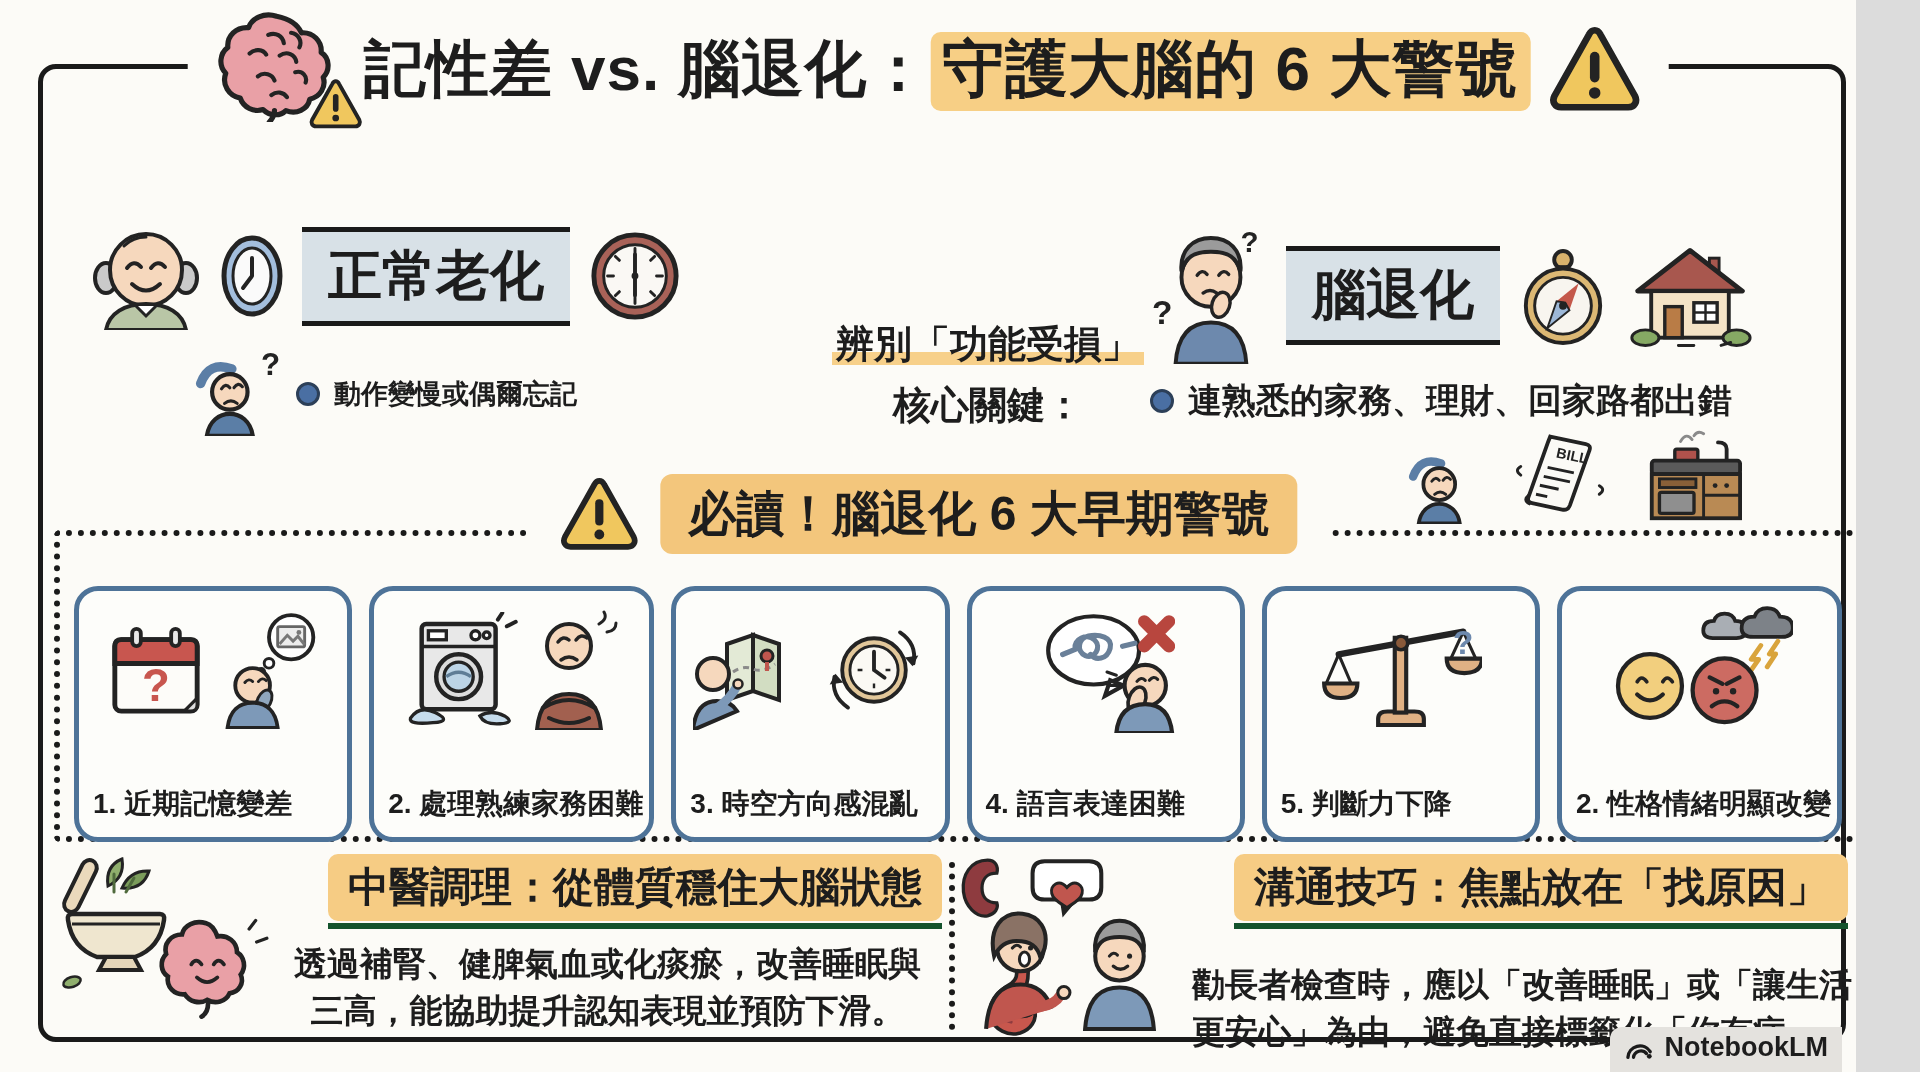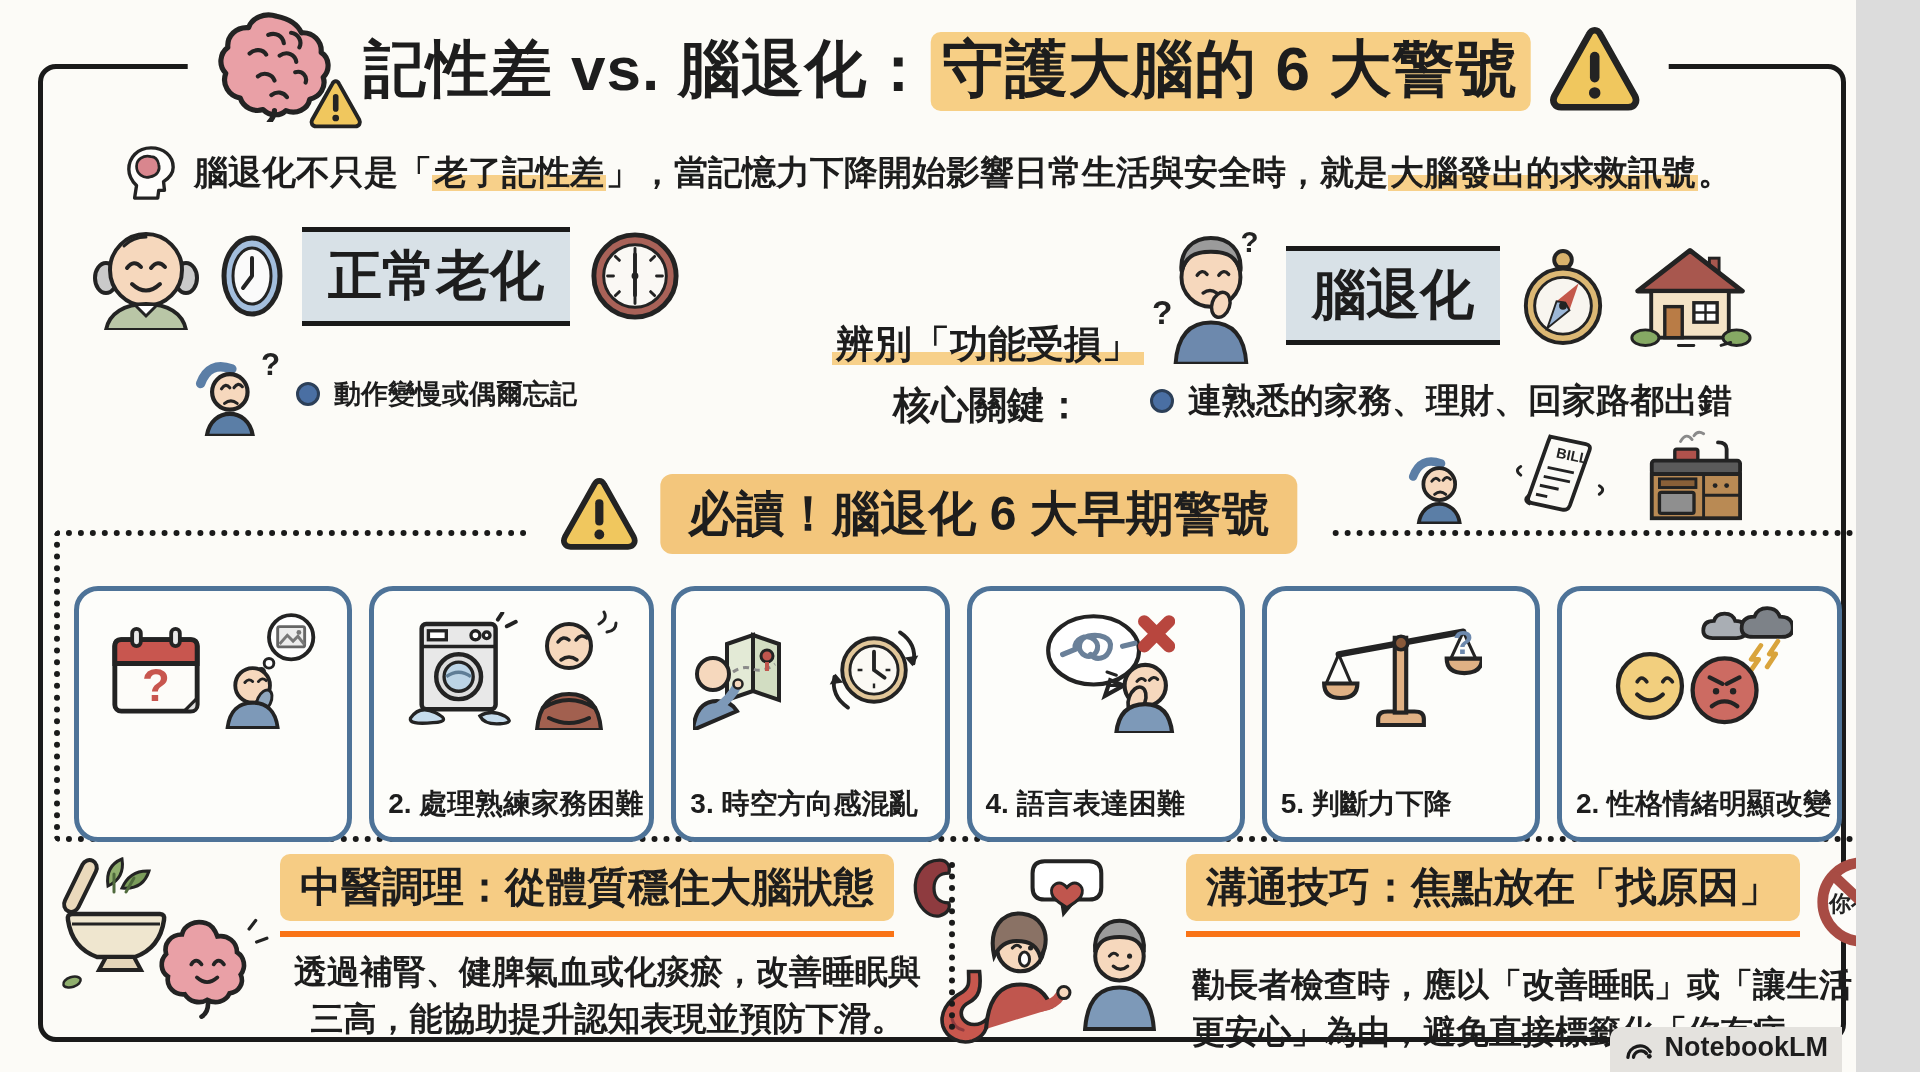--- a/index.html
+++ b/index.html
@@ -62,21 +62,21 @@
   
   .bottom-left{position:absolute;left:56px;top:852px;width:892px;display:flex;gap:8px;z-index:1;}
   .bottom-right{position:absolute;left:978px;top:852px;width:884px;display:flex;gap:10px;z-index:1;}
   .icon-col{position:relative;flex:none;}
   .bottom-left .icon-col{width:216px;height:186px;}
   .bottom-right .icon-col{width:198px;height:186px;}
   .mortar-pos{position:absolute;left:0;top:0;}
   .brain2-pos{position:absolute;left:92px;top:62px;}
   .content-col{flex:1;padding-top:2px;}
   .heading-row{display:flex;align-items:flex-start;gap:14px;}
-  .head-underline{border-bottom:6px solid #f97316;padding-bottom:10px;}
+  .head-underline{border-bottom:6px solid #14532d;padding-bottom:2px;margin-left:48px;}
   .sec2-head{font-size:41px;background:#f6cc84;padding:6px 20px;border-radius:10px;
              white-space:nowrap;display:inline-block;}
   .body-wrap{position:relative;margin-top:12px;text-align:center;}
   .body-text{font-size:33px;line-height:1.42;width:655px;}
   .organ-pos{position:absolute;right:-36px;bottom:-8px;}
   .vdivider{position:absolute;left:949px;top:862px;height:168px;border-left:6px dotted #1a1a1a;z-index:1;}
 
   
   .watermark{position:absolute;right:14px;bottom:0;display:flex;align-items:center;gap:9px;
              background:#e4e2de;border-radius:12px 0 0 0;padding:5px 14px 9px 14px;
@@ -107,29 +107,20 @@
     <h1><span>記性差 vs. 腦退化：</span><span class="hl">守護大腦的 6 大警號</span></h1>
     <span>
       <svg width="96" height="88" viewBox="0 0 100 92">
         <path d="M44 10c3-6 9-6 12 0l36 64c3 6 0 12-7 12H15c-7 0-10-6-7-12z" fill="#f0c75e" stroke="#232323" stroke-width="7" stroke-linejoin="round"></path>
         <rect x="45" y="28" width="10" height="32" rx="5" fill="#232323"></rect>
         <circle cx="50" cy="71" r="6" fill="#232323"></circle>
       </svg>
     </span>
   </div>
 
-  <div class="subtitle">
-    <span>
-      <svg width="54" height="58" viewBox="0 0 56 60">
-        <path d="M28 4C14 4 5 14 5 26c0 7 3 12 8 17l-2 13h24l1-8h6l-1-9c6-4 10-8 10-15C51 12 41 4 28 4z" fill="#fefdfb" stroke="#232323" stroke-width="3.5" stroke-linejoin="round"></path>
-        <path d="M28 13c-8-2-15 3-15 10 0 8 7 13 14 11 7-1 11-7 9-13-1-5-4-8-8-8z" fill="#d9868e" stroke="#232323" stroke-width="2.8"></path>
-      </svg>
-    </span>
-    <p style="margin:0"><span>腦退化不只是「</span><span class="hl-under">老了記性差</span><span>」，當記憶力下降開始影響日常生活與安全時，就是</span><span class="hl-under">大腦發出的求救訊號</span><span>。</span></p>
-  </div>
 
   <div class="compare">
 
     <div class="normal-block">
       <div class="row-icons">
         <span>
           <svg width="112" height="108" viewBox="0 0 112 108">
             <ellipse cx="16" cy="56" rx="11" ry="15" fill="#cacaca" stroke="#232323" stroke-width="4"></ellipse>
             <ellipse cx="96" cy="56" rx="11" ry="15" fill="#cacaca" stroke="#232323" stroke-width="4"></ellipse>
             <circle cx="56" cy="48" r="36" fill="#f6d8bd" stroke="#232323" stroke-width="4"></circle>
@@ -300,20 +291,21 @@
             <circle cx="86" cy="21" r="2.5" fill="#777"></circle>
             <circle cx="55" cy="53" r="5" fill="#fff" stroke="#232323" stroke-width="3"></circle>
             <circle cx="47" cy="62" r="3.5" fill="#fff" stroke="#232323" stroke-width="3"></circle>
             <circle cx="38" cy="76" r="18" fill="#f6d8bd" stroke="#232323" stroke-width="4"></circle>
             <path d="M30 73q4-5 8-1M44 72q4-5 8-1" stroke="#232323" stroke-width="3" fill="none" stroke-linecap="round"></path>
             <ellipse cx="50" cy="92" rx="7" ry="12" fill="#8fa6bd" stroke="#232323" stroke-width="3" transform="rotate(25 50 92)"></ellipse>
             <path d="M12 120c2-18 12-26 26-26s24 8 26 26z" fill="#7d99b8" stroke="#232323" stroke-width="4"></path>
           </svg>
         </span>
       </div>
+      <div class="label">1. 近期記憶變差</div>
     </div>
 
     <div class="card">
       <div class="icon">
         <span>
           <svg width="112" height="116" viewBox="0 0 100 102">
             <path d="M82 6l4-6M90 12l8-4" stroke="#232323" stroke-width="3.5" stroke-linecap="round"></path>
             <rect x="14" y="10" width="66" height="76" rx="4" fill="#e8e8e8" stroke="#232323" stroke-width="4"></rect>
             <path d="M14 30h66" stroke="#232323" stroke-width="3"></path>
             <rect x="20" y="16" width="16" height="8" fill="#fff" stroke="#232323" stroke-width="3"></rect>

